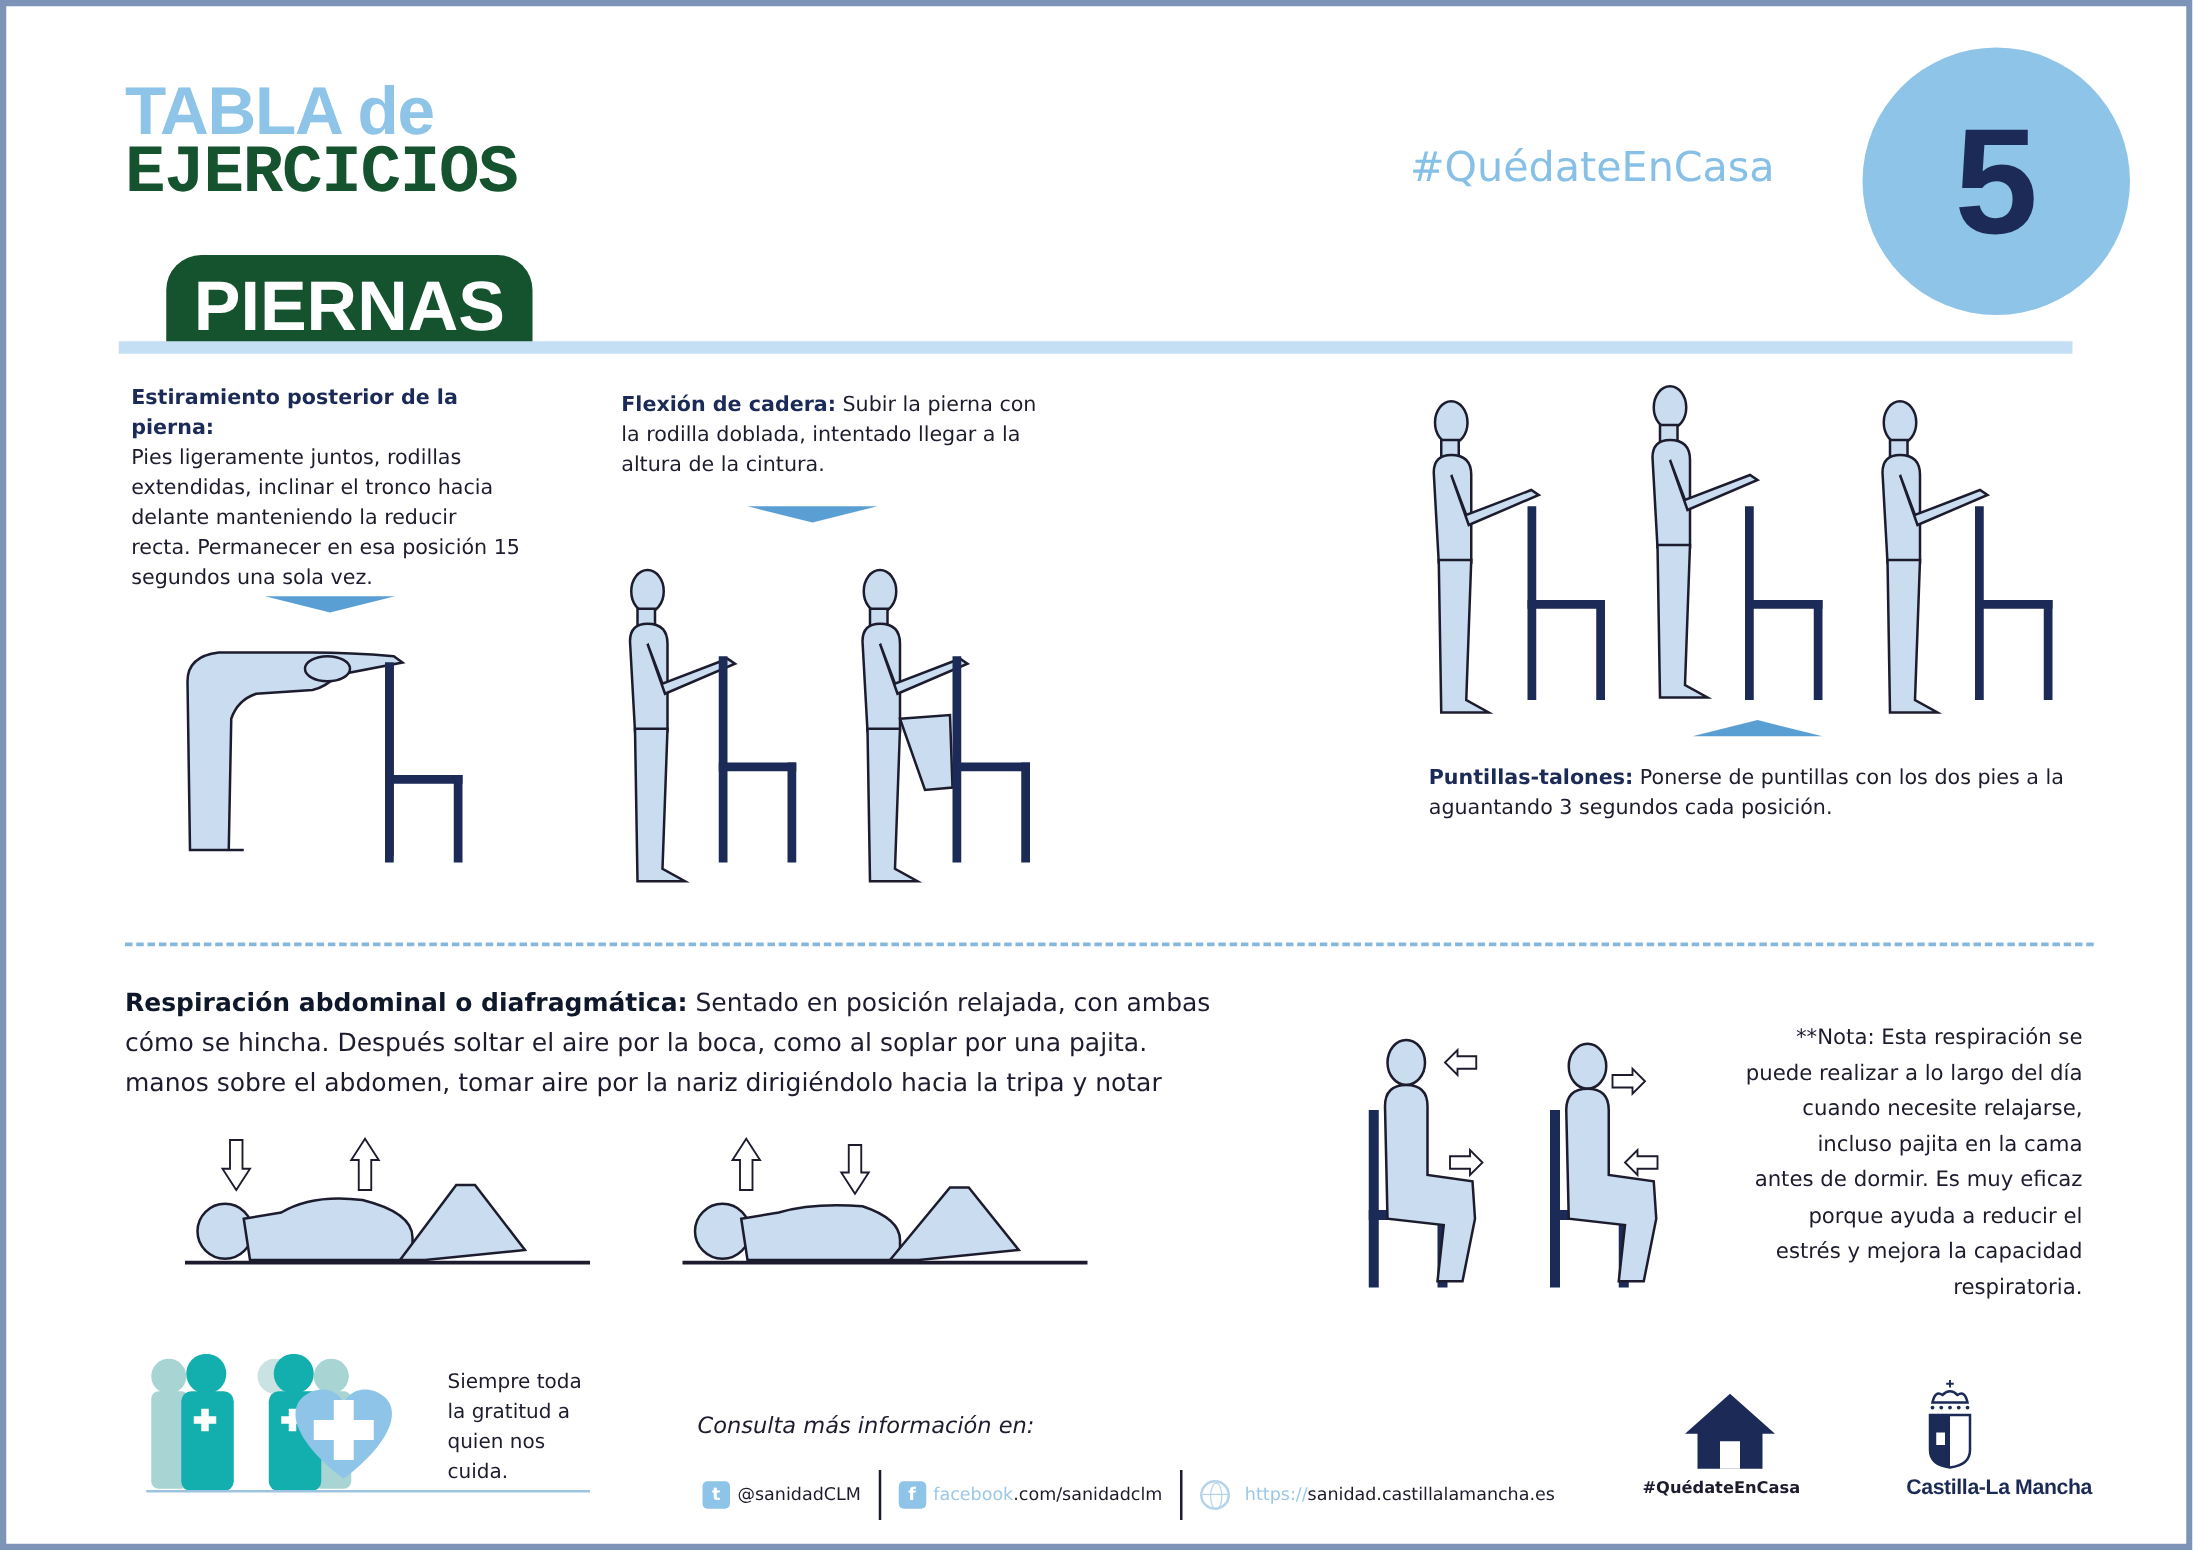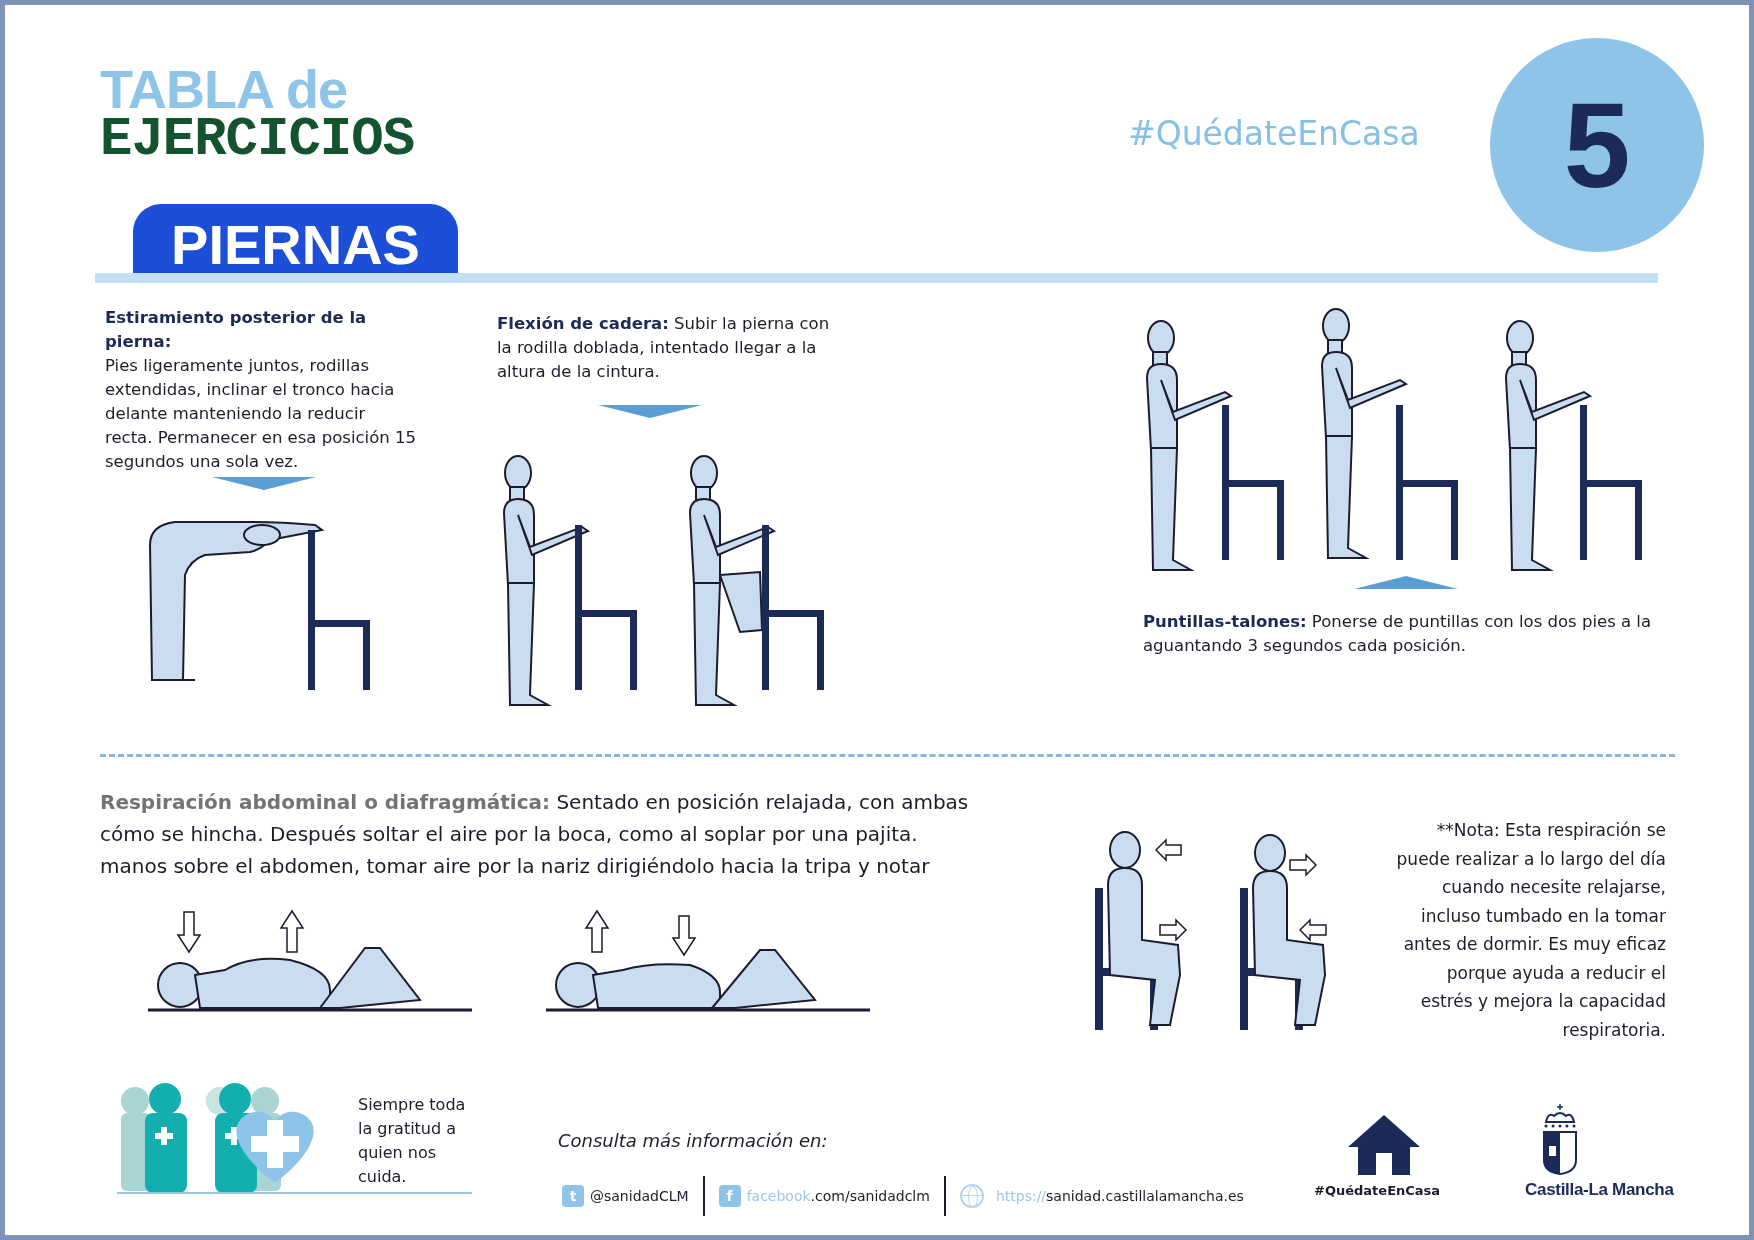--- a/index.html
+++ b/index.html
@@ -3,31 +3,31 @@
 <meta charset="utf-8">
 <style>
   * { box-sizing: border-box; margin: 0; padding: 0; }
   html, body { width: 1754px; height: 1240px; background: #ffffff; overflow: hidden; }
   body { font-family: "DejaVu Sans", "Liberation Sans", sans-serif; color: #1c1c2e; position: relative; }
   .frame { position: absolute; inset: 0; border: 5px solid #7e93b8; }
   .abs { position: absolute; }
 
   .title-1 { left: 100px; top: 62px; font-family: "Liberation Sans", sans-serif; font-weight: 700; font-size: 54px; color: #8ec4e8; line-height: 1; letter-spacing: -1px; }
   .title-2 { left: 100px; top: 113px; font-family: Liberation Mono, monospace; font-weight: 700; font-size: 54px; color: #14532d; line-height: 1; letter-spacing: -1px; }
-  .pill { left: 133px; top: 204px; width: 325px; height: 70px; background: #1d4ed8; border-radius: 28px 28px 0 0; }
+  .pill { left: 133px; top: 204px; width: 293px; height: 70px; background: #14532d; border-radius: 28px 28px 0 0; }
   .pill-text { position: absolute; left: 0; right: 0; top: 8px; text-align: center; color: #fff; font-family: "Liberation Sans", sans-serif; font-weight: 700; font-size: 56px; letter-spacing: 0px; }
   .rule { left: 95px; top: 273px; width: 1563px; height: 10px; background: #c4dff3; }
   .hashtag { left: 1128px; top: 114px; font-size: 33px; color: #86c0e6; font-family: "DejaVu Sans", sans-serif; }
   .circle { left: 1490px; top: 38px; width: 214px; height: 214px; border-radius: 50%; background: #8ec4e8; display: flex; align-items: center; justify-content: center; }
   .circle span { font-family: "Liberation Sans", sans-serif; font-weight: 700; font-size: 120px; color: #1b2a56; line-height: 1; }
 
   .txt { font-size: 16.5px; line-height: 24px; color: #1c1c2e; }
   .txt b { font-weight: 700; color: #1b2a56; }
   .txt-big { font-size: 20px; line-height: 32px; color: #1c1c2e; }
-  .txt-big b { font-weight: 700; color: #737373; }
+  .txt-big b { font-weight: 700; color: #0f172a; }
 
   .tri-down { width: 0; height: 0; border-left: 52px solid transparent; border-right: 52px solid transparent; border-top: 13px solid #5a9fd4; }
   .tri-up { width: 0; height: 0; border-left: 52px solid transparent; border-right: 52px solid transparent; border-bottom: 13px solid #5a9fd4; }
 
   .dashed { left: 100px; top: 754px; width: 1575px; height: 0; border-top: 3px dashed #86b8dd; }
 
   .footer-line { left: 117px; top: 1192px; width: 355px; height: 2px; background: #9cc3e0; }
   .thanks { left: 358px; top: 1093px; font-size: 16px; line-height: 24px; color: #1c1c2e; }
   .consulta { left: 558px; top: 1130px; font-style: italic; font-size: 18px; color: #1c1c2e; }
   .links { left: 562px; top: 1176px; display: flex; align-items: center; font-size: 14px; color: #1c1c2e; }
@@ -178,21 +178,21 @@
 <div class="abs txt-big" style="left:100px; top:786px; width:900px;">
   <div><b>Respiración abdominal o diafragmática:</b><span>  Sentado en posición relajada, con ambas</span></div>
   <div>cómo se hincha. Después soltar el aire por la boca, como al soplar por una pajita.</div>
   <div>manos sobre el abdomen, tomar aire por la nariz dirigiéndolo hacia la tripa  y notar</div>
 </div>
 
 <div class="abs txt" style="left:1376px; top:816px; width:290px; line-height:28.5px; font-size:17px;text-align:right;">
   <div>**Nota: Esta respiración se</div>
   <div>puede realizar a lo largo del día</div>
   <div>cuando necesite relajarse,</div>
-  <div>incluso tumbado en la tomar</div>
+  <div>incluso pajita en la cama</div>
   <div>antes de dormir. Es muy eficaz</div>
   <div>porque ayuda a reducir el</div>
   <div>estrés y mejora la capacidad</div>
   <div>respiratoria.</div>
 </div>
 
 <svg class="abs" style="left:115px; top:1083px;" width="240" height="110" viewBox="0 0 240 110">
   <circle cx="20" cy="18" r="14" fill="#a9d4d4"></circle>
   <rect x="6" y="30" width="30" height="78" rx="6" fill="#a9d4d4"></rect>
   <circle cx="105" cy="18" r="14" fill="#c9e3e3"></circle>

